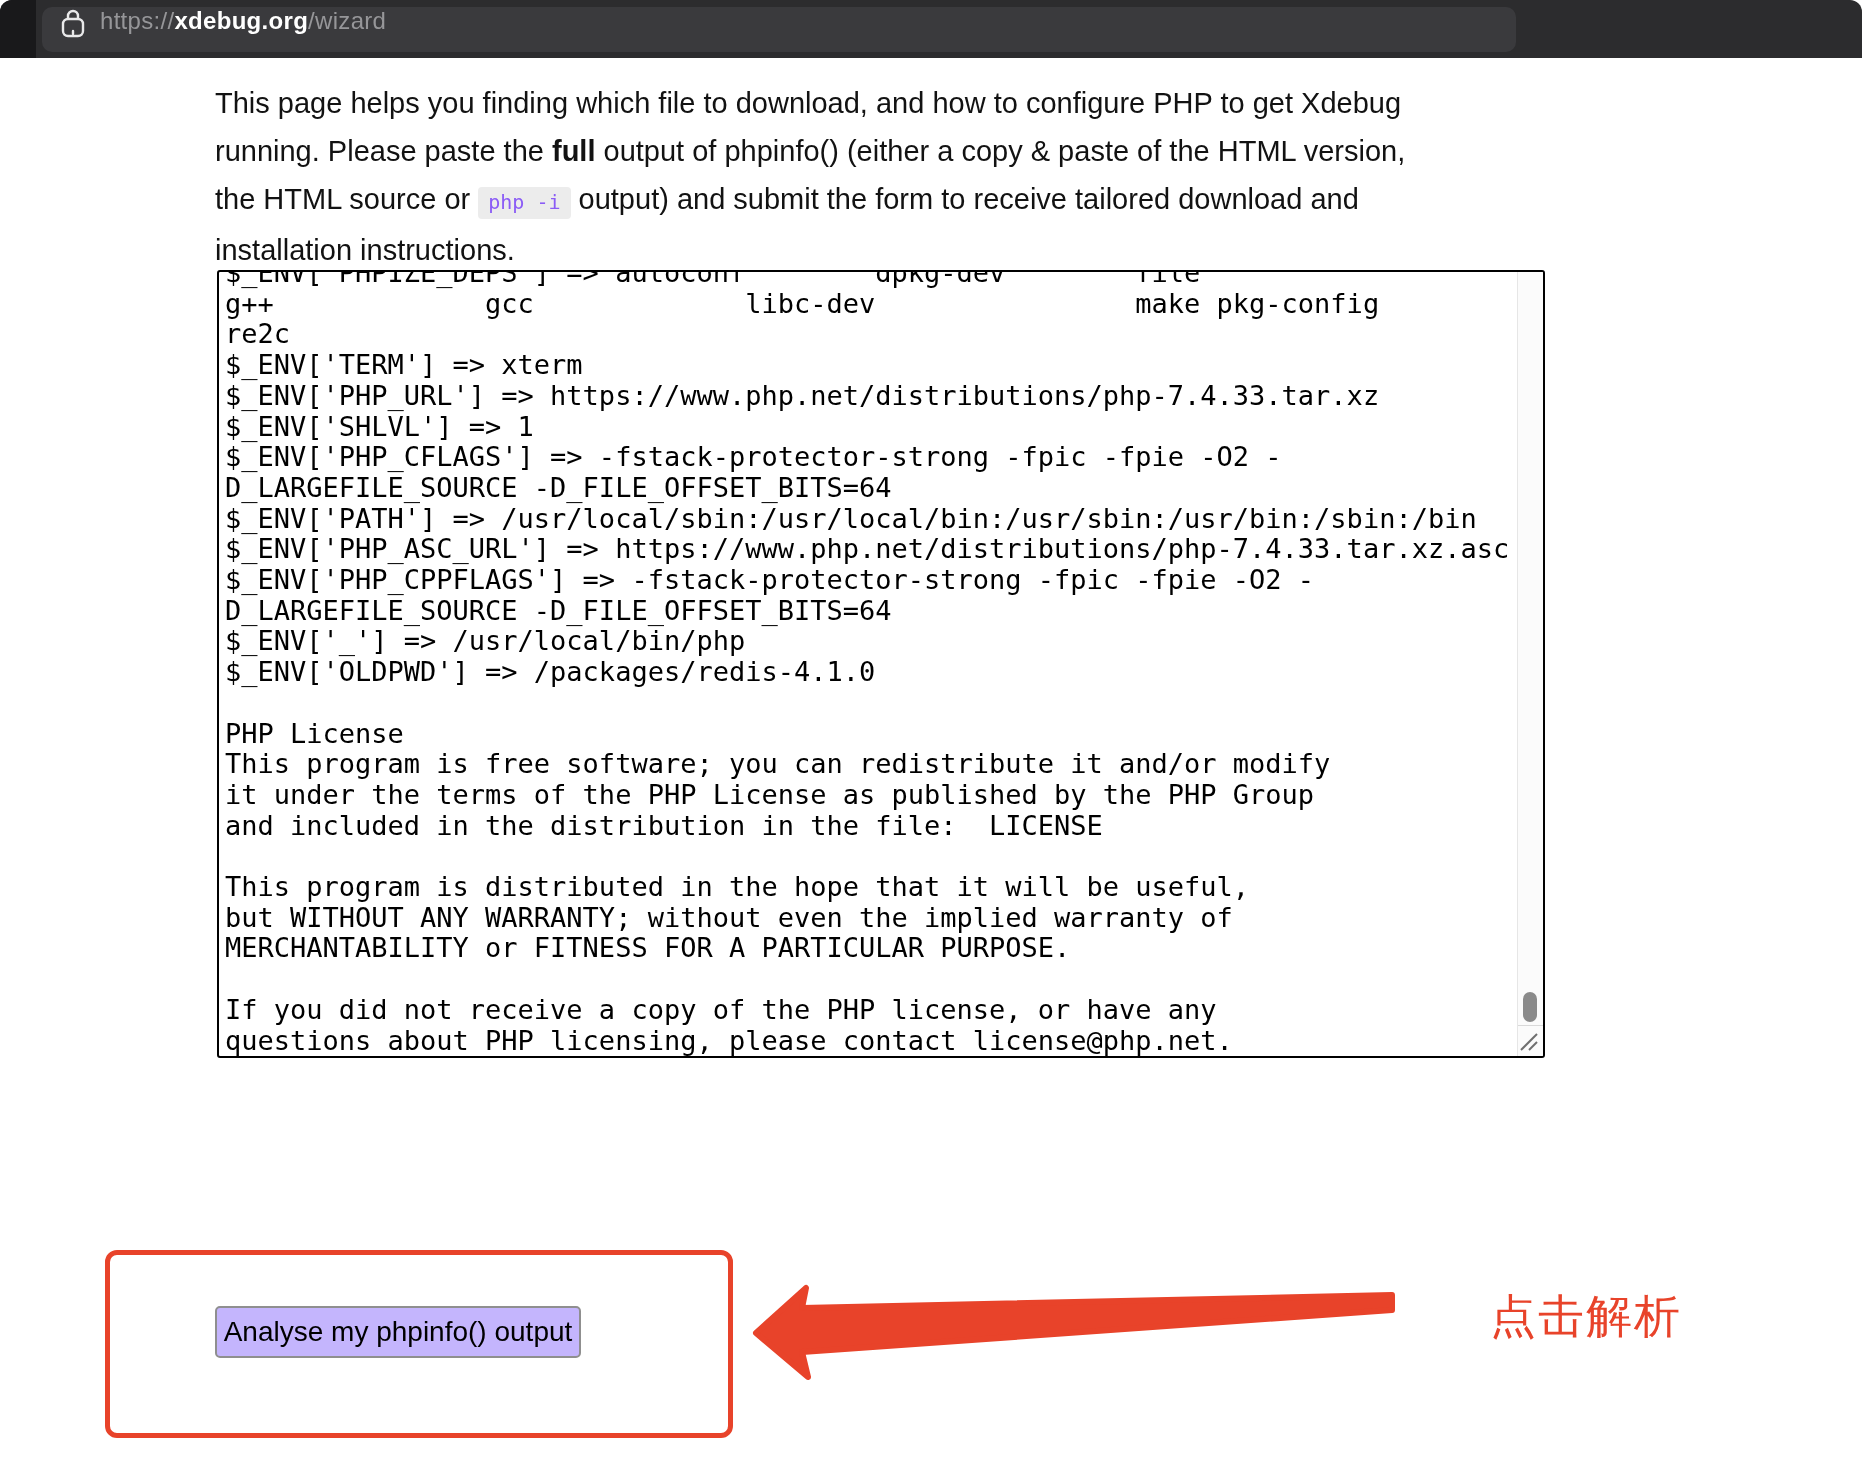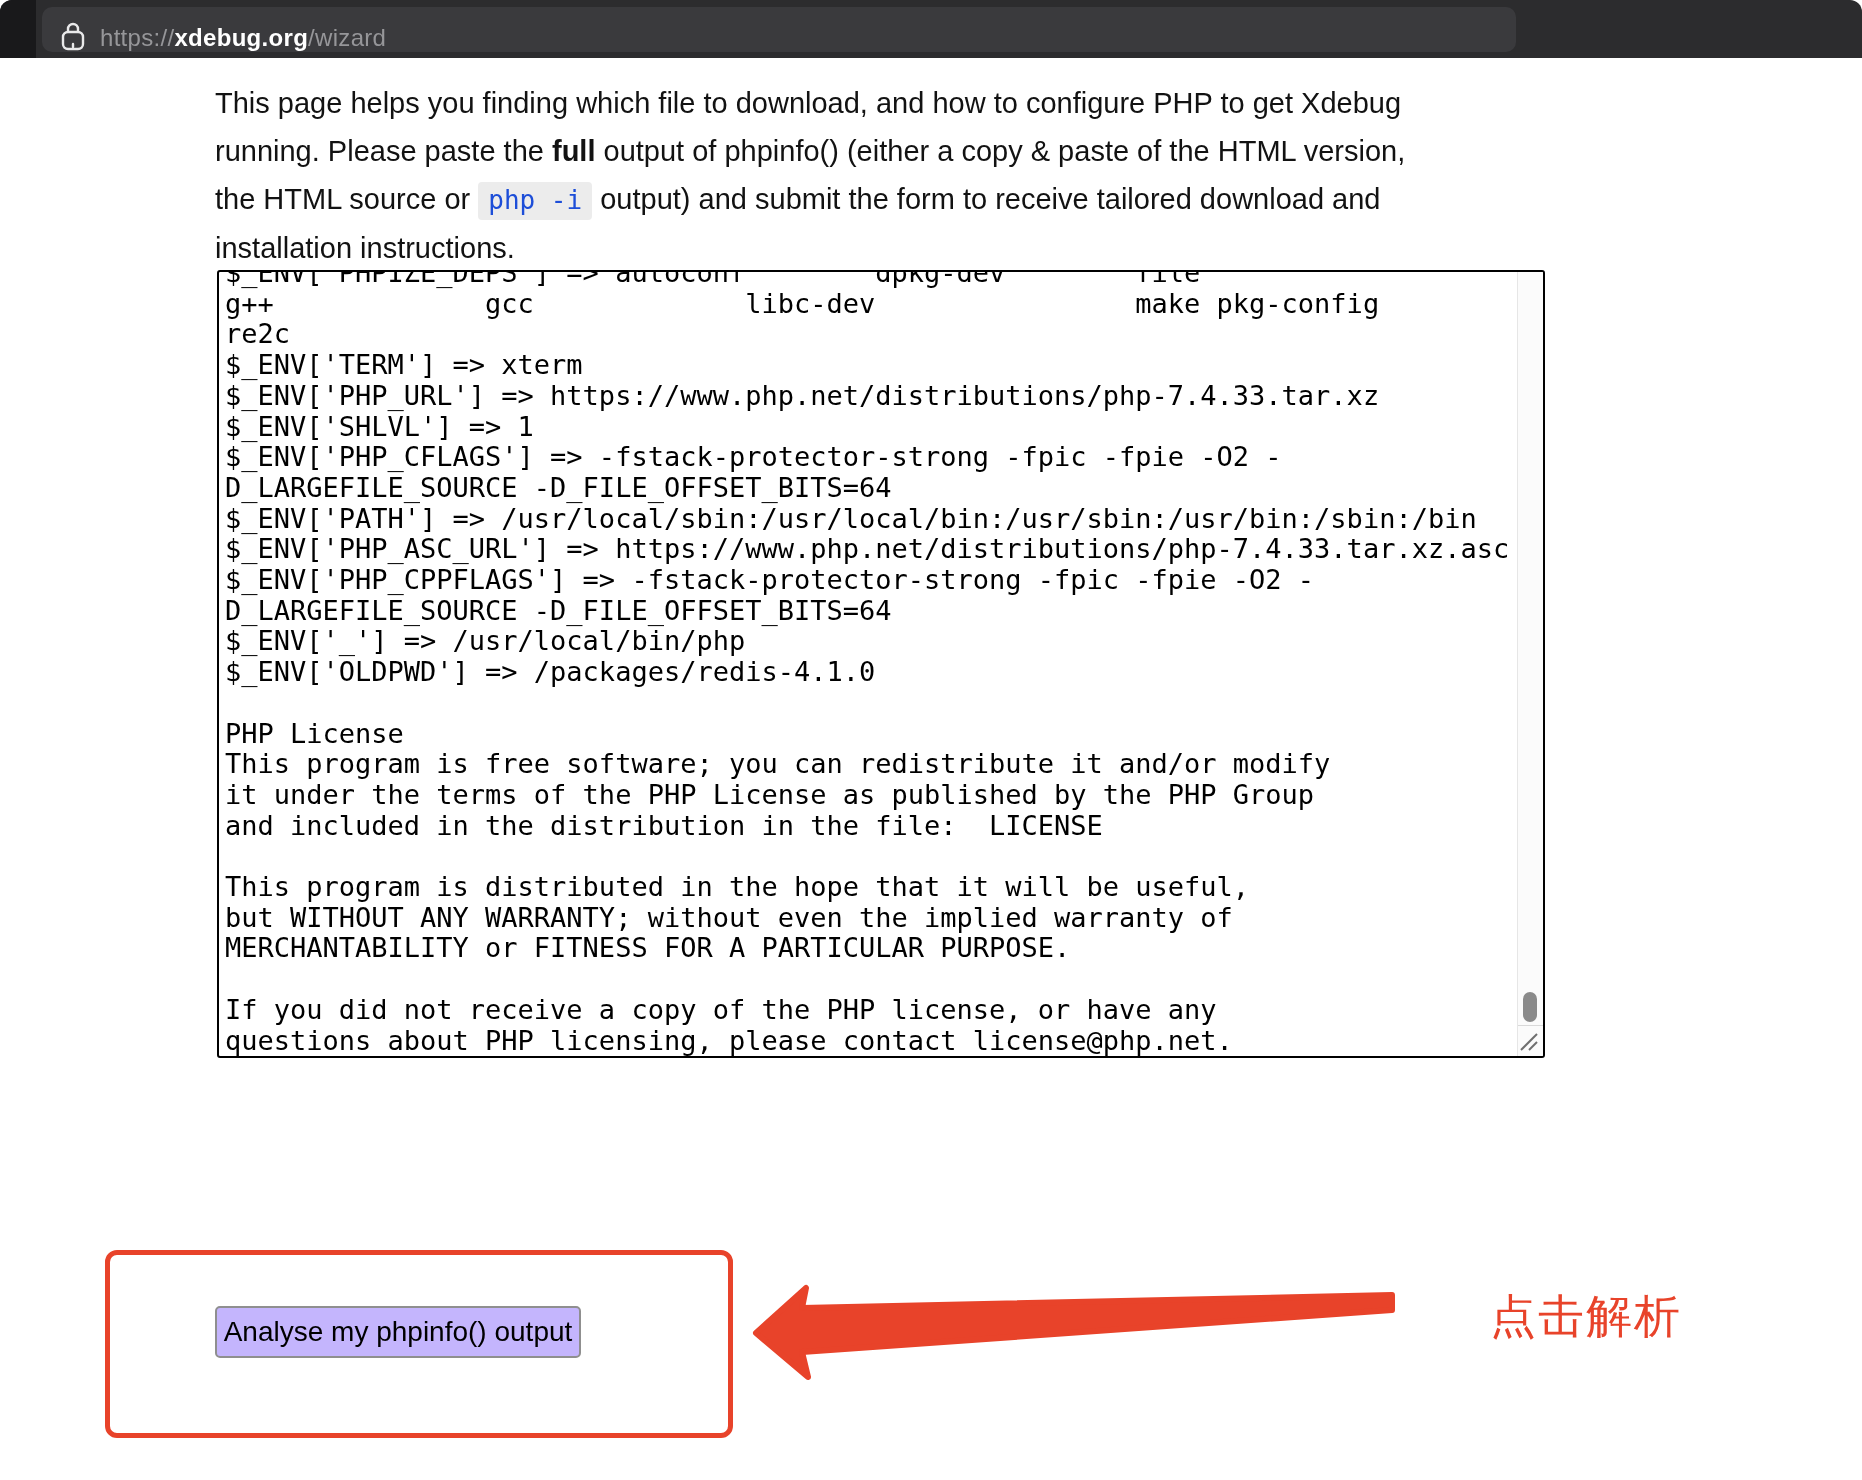--- a/index.html
+++ b/index.html
@@ -5,32 +5,32 @@
   html,body{margin:0;padding:0;background:#ffffff;}
   .screen{position:relative;width:1862px;height:1480px;background:#ffffff;overflow:hidden;
           font-family:"Liberation Sans", sans-serif;color:#111;}
 
   
   .browser-bar{position:absolute;left:0;top:0;width:1862px;height:58px;background:#2c2c2e;
                border-radius:12px 12px 0 0;}
   .bar-left-dark{position:absolute;left:0;top:0;width:36px;height:58px;background:#19191b;
                  border-radius:12px 0 0 0;}
   .url-pill{position:absolute;left:42px;top:7px;width:1474px;height:45px;background:#3a3a3d;
-            border-radius:10px;display:flex;align-items:flex-end;}
+            border-radius:10px;display:flex;align-items:flex-start;}
   .lock{margin-left:18px;flex:0 0 auto;display:flex;align-items:center;}
   .url-text{margin-left:14px;font-size:24px;letter-spacing:.3px;white-space:pre;}
   .url-dim{color:#969699;}
   .url-host{color:#ffffff;font-weight:bold;}
 
   
   .para{position:absolute;left:215px;width:1195px;font-size:29px;line-height:48px;color:#121212;}
   .p1{top:50px;}
   .p2{top:1124px;}
-  .code-chip{font-family:"DejaVu Sans Mono", monospace;font-size:26px;background:#ececec;
-             padding:3px 10px 5px 10px;border-radius:4px;white-space:pre;color:#1d4ed8;}
+  .code-chip{font-family:"DejaVu Sans Mono", monospace;font-size:20px;background:#ececec;
+             padding:3px 10px 5px 10px;border-radius:4px;white-space:pre;color:#8b5cf6;}
   .green-link{color:#4e7a1e;font-weight:bold;text-decoration:none;cursor:pointer;}
 
   
   .ta{position:absolute;left:217px;top:270px;width:1328px;height:788px;background:#ffffff;
       border:2px solid #000;border-radius:3px;box-sizing:border-box;overflow:hidden;}
   .ta-inner{position:absolute;left:6px;top:0;right:26px;bottom:0;overflow:hidden;}
   .ta-pre{margin:-14px 0 0 0;font-family:"DejaVu Sans Mono", monospace;font-size:27px;
           line-height:30.7px;white-space:pre;color:#000;}
   .sb-track{position:absolute;top:0;right:0;bottom:0;width:25px;background:#fbfbfb;
             border-left:1px solid #e6e6e6;}

